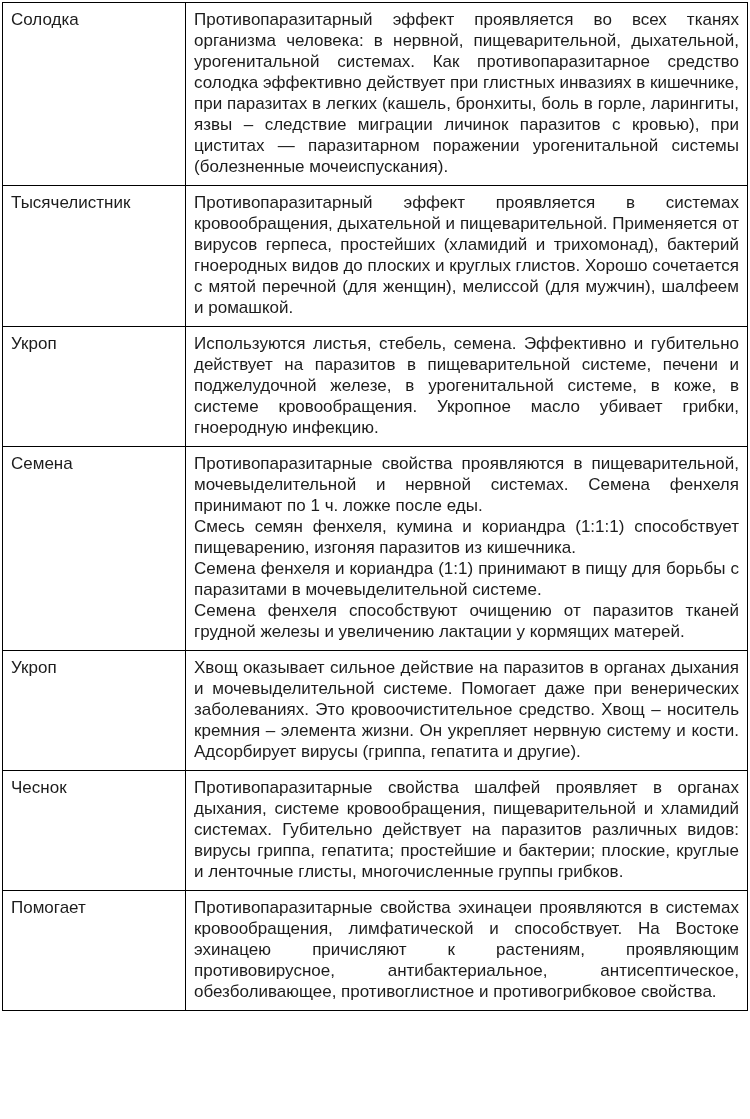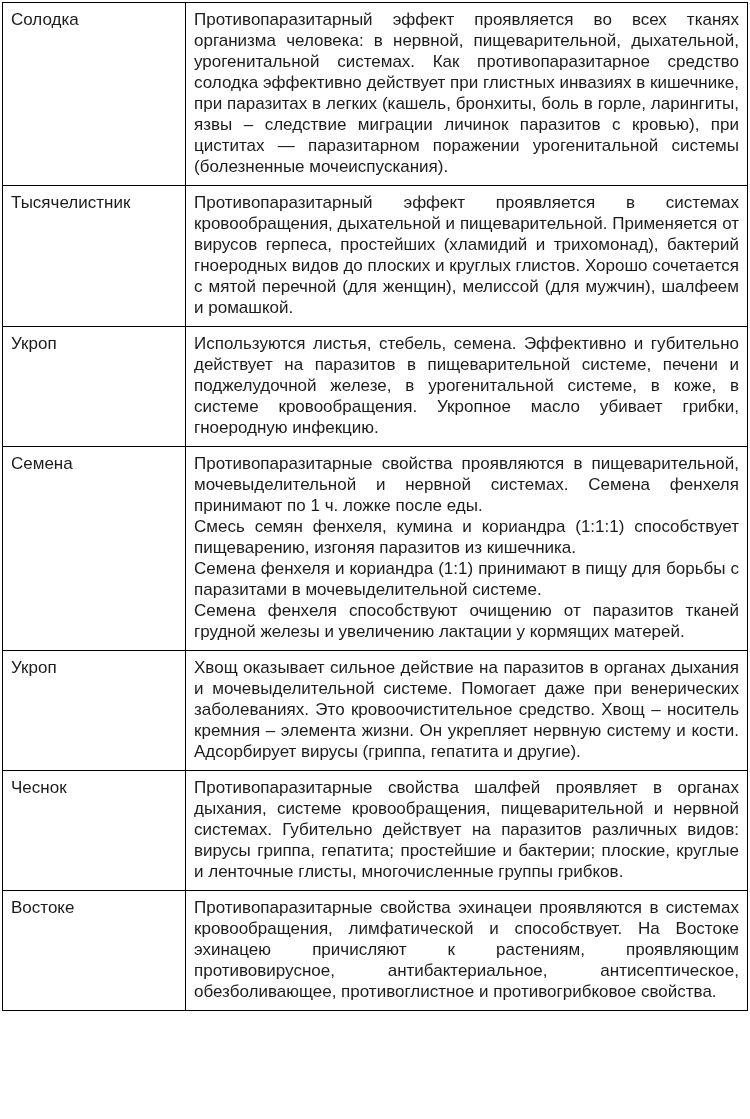--- a/index.html
+++ b/index.html
@@ -66,21 +66,21 @@
 Смесь семян фенхеля, кумина и кориандра (1:1:1) способствует пищеварению, изгоняя паразитов из кишечника.
 Семена фенхеля и кориандра (1:1) принимают в пищу для борьбы с паразитами в мочевыделительной системе.
 Семена фенхеля способствуют очищению от паразитов тканей грудной железы и увеличению лактации у кормящих матерей.</td>
       </tr>
       <tr>
         <td class="term-cell">Укроп</td>
         <td class="desc-cell">Хвощ оказывает сильное действие на паразитов в органах дыхания и мочевыделительной системе. Помогает даже при венерических заболеваниях. Это кровоочистительное средство. Хвощ – носитель кремния – элемента жизни. Он укрепляет нервную систему и кости. Адсорбирует вирусы (гриппа, гепатита и другие).</td>
       </tr>
       <tr>
         <td class="term-cell">Чеснок</td>
-        <td class="desc-cell">Противопаразитарные свойства шалфей проявляет в органах дыхания, системе кровообращения, пищеварительной и нервной системах. Губительно действует на паразитов различных видов: вирусы гриппа, гепатита; простейшие и бактерии; плоские, круглые и ленточные глисты, многочисленные группы грибков.</td>
+        <td class="desc-cell">Противопаразитарные свойства шалфей проявляет в органах дыхания, системе кровообращения, пищеварительной и хламидий системах. Губительно действует на паразитов различных видов: вирусы гриппа, гепатита; простейшие и бактерии; плоские, круглые и ленточные глисты, многочисленные группы грибков.</td>
       </tr>
       <tr>
-        <td class="term-cell">Востоке</td>
+        <td class="term-cell">Помогает</td>
         <td class="desc-cell">Противопаразитарные свойства эхинацеи проявляются в системах кровообращения, лимфатической и способствует. На Востоке эхинацею причисляют к растениям, проявляющим противовирусное, антибактериальное, антисептическое, обезболивающее, противоглистное и противогрибковое свойства.</td>
       </tr>
     </tbody>
   </table>
 </div>
 
 </body></html>

